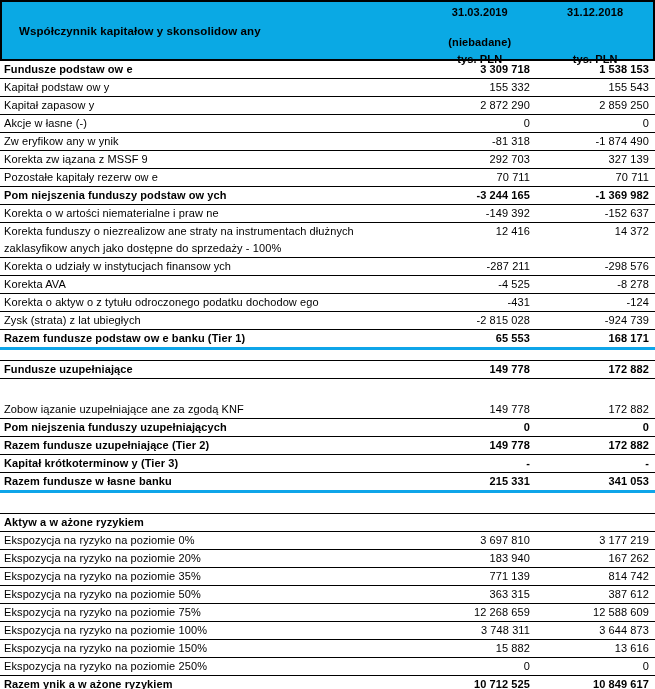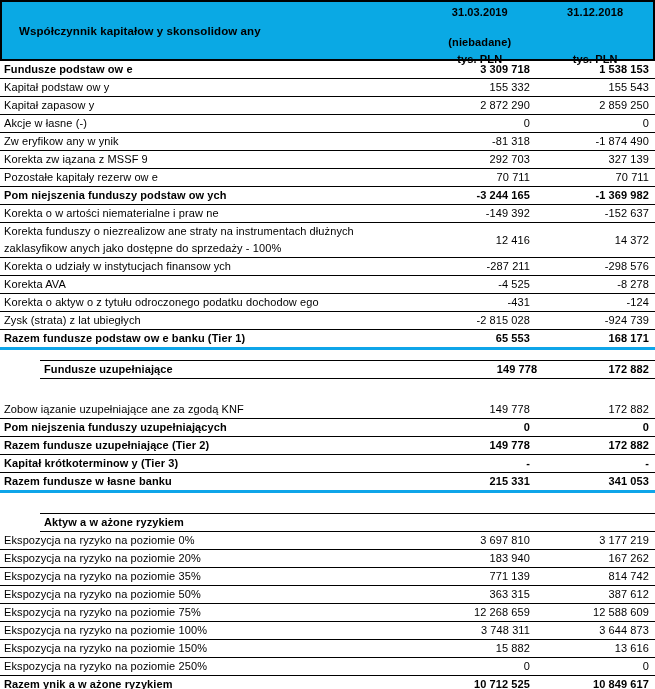--- a/index.html
+++ b/index.html
@@ -44,39 +44,39 @@
     line-height:17px;
   }
   .thead .h-col1{width:117px;}
   .thead .h-col2{width:118px;}
   .h-note{min-height:17px;margin-top:13px;}
 
   
   .row{
     display:flex;
     min-height:18px;
-    align-items:center;
+    align-items:flex-start;
   }
   .row .cell{
     line-height:17px;
     white-space:nowrap;
     overflow:hidden;
   }
   .row .label{
     width:420px;
     padding-left:4px;
     text-align:left;
   }
   .row .num{text-align:right;}
   .row .v1{width:113px;padding-right:3px;}
   .row .v2{width:122px;padding-right:6px;}
   .row.bold{font-weight:bold;}
   .row.tall{min-height:35px;}
   .row.tall .label{white-space:normal;}
-  .bt-thin{border-top:1px solid var(--border);margin-left:40px;}
+  .bt-thin{border-top:1px solid var(--border);}
   .bb-thin{border-bottom:1px solid var(--border);}
   .bb-thick{border-bottom:3px solid #0ea5e9;}
   .spacer{width:655px;}
   .l2{display:block;}
 </style>
 </head>
 <body>
 
 <div class="table">
   <div class="thead">

